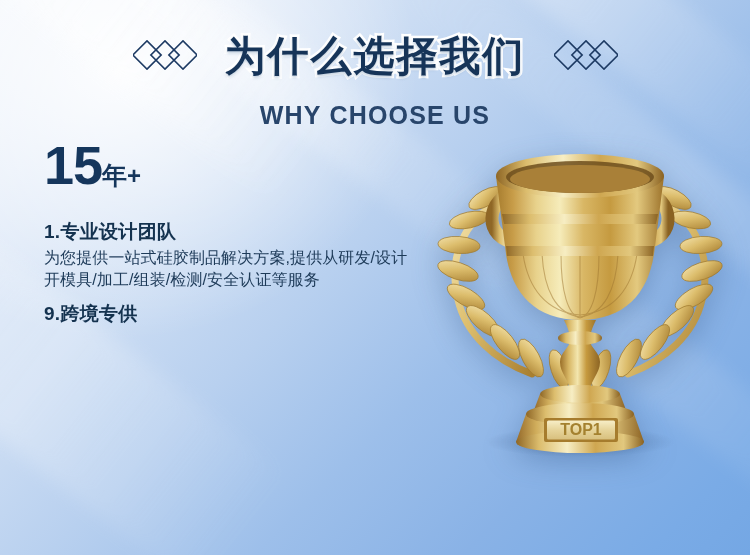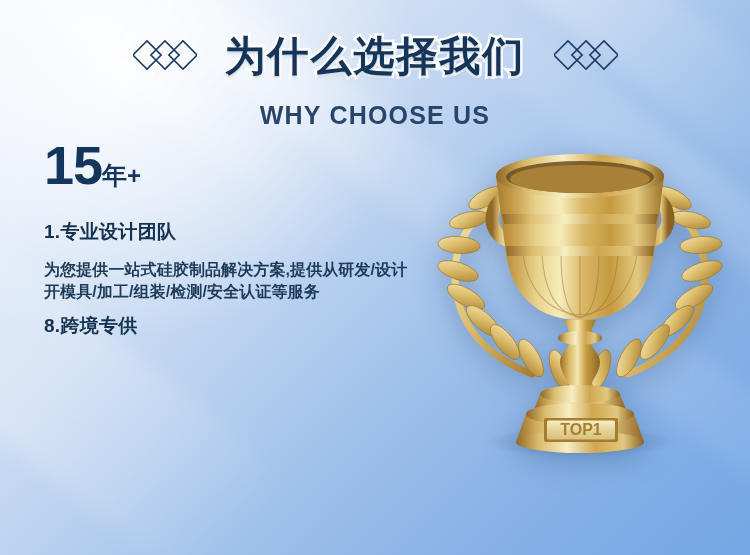--- a/index.html
+++ b/index.html
@@ -103,25 +103,25 @@
   .feature { margin-bottom: 9px; }
   .feature-title {
     font-size: 19px;
     font-weight: 700;
     color: #14324f;
     line-height: 1.35;
     letter-spacing: .3px;
   }
   .feature-desc {
     font-size: 16px;
-    font-weight: 700;
+    font-weight: 400;
     color: #1d3a58;
     line-height: 1.42;
     letter-spacing: .1px;
-    margin-top: 14px;
+    margin-top: 2px;
     white-space: pre-line;
   }
 
   
   .trophy {
     position: absolute;
     left: 428px;
     top: 142px;
     width: 300px;
     height: 320px;
@@ -177,21 +177,21 @@
   <div class="features">
 
     <div class="feature">
       <div class="feature-title">1.专业设计团队</div>
       <div class="feature-desc">为您提供一站式硅胶制品解决方案,提供从研发/设计
 开模具/加工/组装/检测/安全认证等服务</div>
     </div>
 
 
     <div class="feature">
-      <div class="feature-title">8.跨境专供</div>
+      <div class="feature-title">9.跨境专供</div>
     </div>
 
 
   </div>
 
   <div class="trophy">
     <svg viewBox="0 0 300 320" width="300" height="320">
       <defs>
         <linearGradient id="goldBowl" x1="0" y1="0" x2="1" y2="0">
           <stop offset="0%" stop-color="#a67c2e"></stop>

